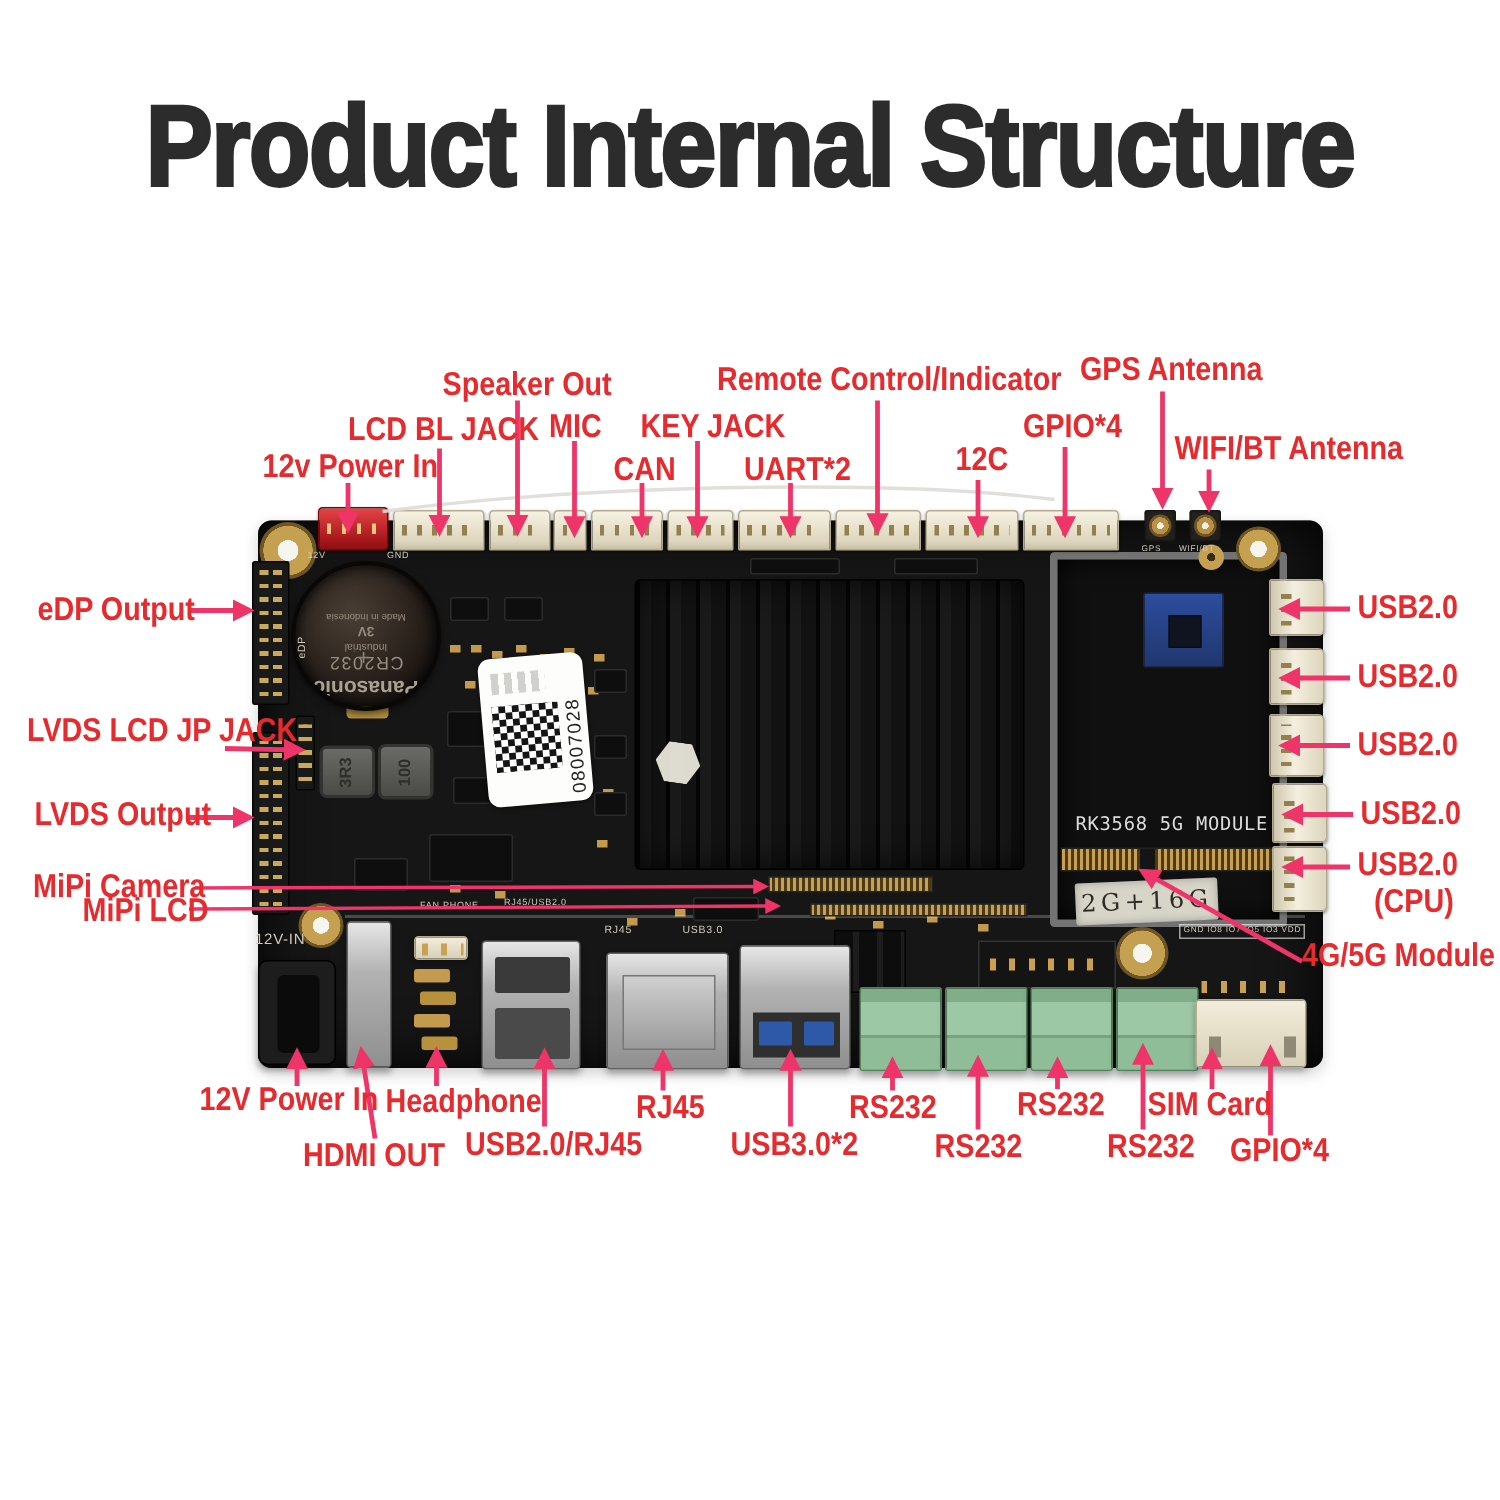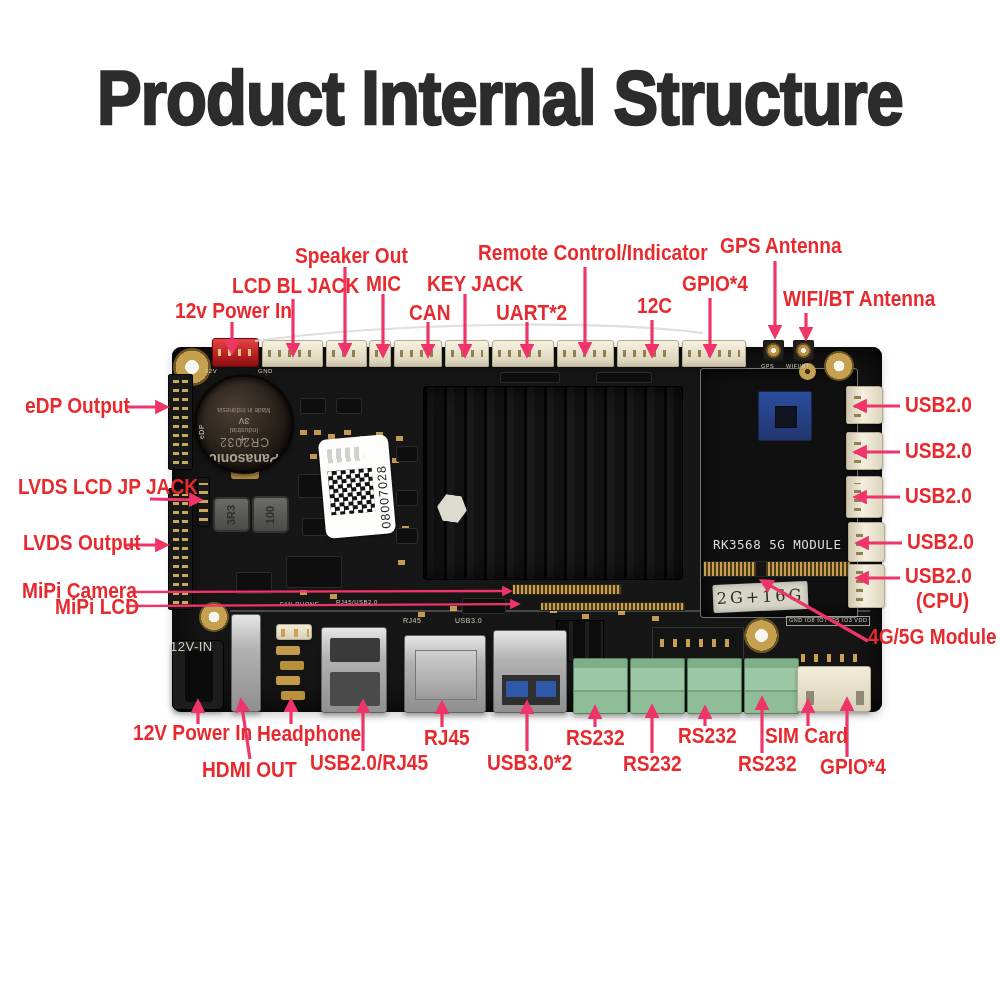--- a/index.html
+++ b/index.html
@@ -80,21 +80,21 @@
        transform:rotate(-5deg);z-index:7;box-shadow:0 1px 3px rgba(0,0,0,.5);}
   .qr{position:absolute;left:7px;top:32px;width:44px;height:44px;
        background:repeating-conic-gradient(#151515 0 25%,#fff 0 50%) 0 0/9px 9px,
                   repeating-conic-gradient(#000 0 25%,transparent 0 50%) 2px 3px/5px 5px;}
   .serial{position:absolute;right:2px;top:10px;height:84px;writing-mode:vertical-rl;transform:rotate(180deg);
        font-size:12.5px;color:#222;letter-spacing:1px;}
   .smudge{position:absolute;left:8px;top:10px;width:36px;height:14px;opacity:.45;
        background:repeating-linear-gradient(90deg,#9a9a96 0 5px,transparent 5px 9px);}
 
   .module{position:absolute;left:700px;top:368px;width:158px;height:250px;background:#101010;
-       border:1px solid #737373;border-radius:3px;z-index:5;box-shadow:inset 0 0 18px #000;}
+       border:5px solid #737373;border-radius:3px;z-index:5;box-shadow:inset 0 0 18px #000;}
   .wifi{position:absolute;left:57px;top:22px;width:54px;height:50px;background:linear-gradient(#2c4d9e,#20366e);
        border:1px solid #18264a;border-radius:2px;}
   .wifi::after{content:"";position:absolute;left:16px;top:14px;width:20px;height:20px;background:#101320;border:1px solid #0a0c16;}
   .modname{position:absolute;left:12px;top:168px;width:142px;color:#dcdcdc;
        font:12.5px "DejaVu Sans Mono",monospace;letter-spacing:.5px;white-space:nowrap;}
   .pcie{position:absolute;left:2px;top:192px;width:148px;height:16px;border:1px solid #222;
        background:repeating-linear-gradient(90deg,#c9a052 0 2px,#4a3a18 2px 4px);}
   .pcie::after{content:"";position:absolute;left:52px;top:0;width:10px;height:100%;background:#151515;}
   .mem{position:absolute;left:12px;top:214px;width:95px;height:28px;background:#d7d5c8;border-radius:2px;
        transform:rotate(-2.5deg);box-shadow:inset 0 0 6px rgba(0,0,0,.25);
@@ -254,21 +254,21 @@
 
   <i class="gold-dots" style="left:801px;top:654px;width:64px"></i>
   <div class="whiteconn" style="left:797px;top:666px;width:74px;height:46px">
     <i style="left:8px;top:24px;width:8px;height:14px;background:#8f8874"></i>
     <i style="left:58px;top:24px;width:8px;height:14px;background:#8f8874"></i>
   </div>
 
   <span class="sk" style="left:205px;top:368px">12V</span>
   <span class="sk" style="left:258px;top:368px">GND</span>
   <span class="sk" style="left:194px;top:428px;transform:rotate(-90deg);font-size:7px">eDP</span>
-  <span class="sk" style="left:170px;top:640px;font-size:13px">12V-IN</span>
+  <span class="sk" style="left:170px;top:622px;font-size:10px">12V-IN</span>
   <span class="sk" style="left:280px;top:601px">FAN PHONE</span>
   <span class="sk" style="left:336px;top:599px">RJ45/USB2.0</span>
   <span class="sk" style="left:403px;top:617px;font-size:7px">RJ45</span>
   <span class="sk" style="left:455px;top:617px;font-size:7px">USB3.0</span>
   <span class="sk" style="left:761px;top:364px;font-size:5.5px">GPS</span>
   <span class="sk" style="left:786px;top:364px;font-size:5.5px">WIFI/BT</span>
   <span class="sk" style="left:786px;top:616px;font-size:5.5px;border:1px solid rgba(255,255,255,.6);padding:1px 2px">GND IO8 IO7 IO5 IO3 VDD</span>
 
   <svg class="overlay" width="1000" height="1000" viewBox="0 0 1000 1000">
     <defs>

